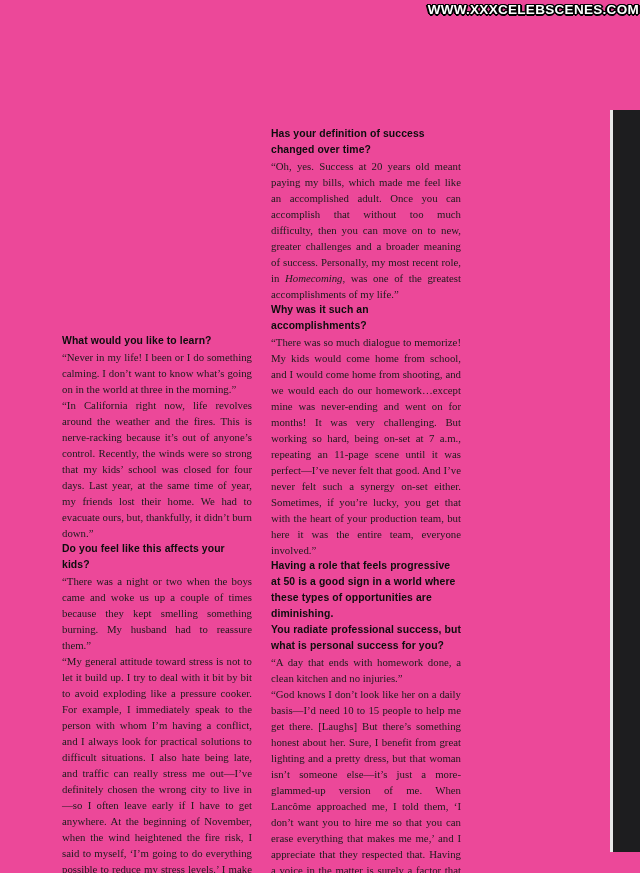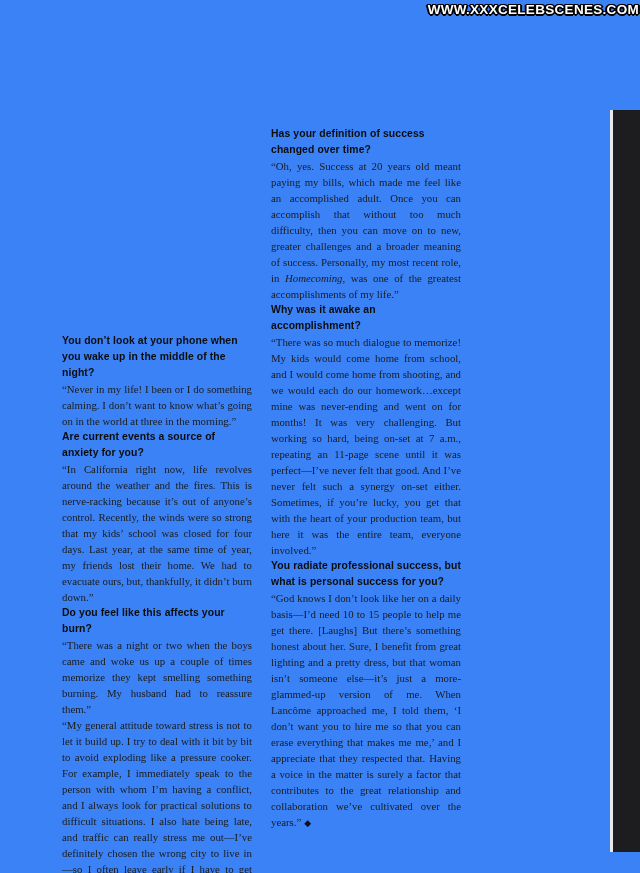--- a/index.html
+++ b/index.html
@@ -5,21 +5,21 @@
   html, body { margin: 0; padding: 0; }
   body {
     width: 640px; height: 873px;
     background: #ffffff;
     font-family: "Liberation Serif", serif;
     position: relative;
     overflow: hidden;
   }
   .page {
     position: absolute; inset: 0;
-    background: #3b82f6;
+    background: #ec4899;
   }
   .watermark {
     position: absolute;
     top: 2px; right: 1px;
     font-family: "Liberation Sans", sans-serif;
     font-weight: 700;
     font-size: 13.5px;
     letter-spacing: 0.3px;
     color: #ffffff;
     text-shadow:
@@ -69,32 +69,33 @@
     box-sizing: content-box;
   }
 </style>
 </head>
 <body>
 
 <div class="page">
   <div class="watermark">WWW.XXXCELEBSCENES.COM</div>
 
   <div class="column column-left">
-      <p class="question">You don’t look at your phone when you wake up in the middle of the night?</p>
+      <p class="question">What would you like to learn?</p>
       <p class="answer">“Never in my life! I been or I do something calming. I don’t want to know what’s going on in the world at three in the morning.”</p>
-      <p class="question">Are current events a source of anxiety for you?</p>
       <p class="answer">“In California right now, life revolves around the weather and the fires. This is nerve-racking because it’s out of anyone’s control. Recently, the winds were so strong that my kids’ school was closed for four days. Last year, at the same time of year, my friends lost their home. We had to evacuate ours, but, thankfully, it didn’t burn down.”</p>
-      <p class="question">Do you feel like this affects your burn?</p>
-      <p class="answer">“There was a night or two when the boys came and woke us up a couple of times memorize they kept smelling something burning. My husband had to reassure them.”</p>
+      <p class="question">Do you feel like this affects your kids?</p>
+      <p class="answer">“There was a night or two when the boys came and woke us up a couple of times because they kept smelling something burning. My husband had to reassure them.”</p>
       <p class="answer">“My general attitude toward stress is not to let it build up. I try to deal with it bit by bit to avoid exploding like a pressure cooker. For example, I immediately speak to the person with whom I’m having a conflict, and I always look for practical solutions to difficult situations. I also hate being late, and traffic can really stress me out—I’ve definitely chosen the wrong city to live in—so I often leave early if I have to get anywhere. At the beginning of November, when the wind heightened the fire risk, I said to myself, ‘I’m going to do everything possible to reduce my stress levels.’ I make sure the car always has a full tank of gas, I’ve asked the kids to pack a suitcase, I have mine ready, I have all the passports close at hand, a photo of my mother, a family album, and it’s all packed up. The car has been loaded with everything for four days so it’s ready to go.”</p>
     </div>
 
   <div class="column column-right">
       <p class="question">Has your definition of success changed over time?</p>
       <p class="answer">“Oh, yes. Success at 20 years old meant paying my bills, which made me feel like an accomplished adult. Once you can accomplish that without too much difficulty, then you can move on to new, greater challenges and a broader meaning of success. Personally, my most recent role, in <em>Homecoming</em>, was one of the greatest accomplishments of my life.”</p>
-      <p class="question">Why was it awake an accomplishment?</p>
+      <p class="question">Why was it such an accomplishments?</p>
       <p class="answer">“There was so much dialogue to memorize! My kids would come home from school, and I would come home from shooting, and we would each do our homework…except mine was never-ending and went on for months! It was very challenging. But working so hard, being on-set at 7 a.m., repeating an 11-page scene until it was perfect—I’ve never felt that good. And I’ve never felt such a synergy on-set either. Sometimes, if you’re lucky, you get that with the heart of your production team, but here it was the entire team, everyone involved.”</p>
+      <p class="question">Having a role that feels progressive at 50 is a good sign in a world where these types of opportunities are diminishing.</p>
       <p class="question">You radiate professional success, but what is personal success for you?</p>
+      <p class="answer">“A day that ends with homework done, a clean kitchen and no injuries.”</p>
       <p class="answer">“God knows I don’t look like her on a daily basis—I’d need 10 to 15 people to help me get there. [Laughs] But there’s something honest about her. Sure, I benefit from great lighting and a pretty dress, but that woman isn’t someone else—it’s just a more-glammed-up version of me. When Lancôme approached me, I told them, ‘I don’t want you to hire me so that you can erase everything that makes me me,’ and I appreciate that they respected that. Having a voice in the matter is surely a factor that contributes to the great relationship and collaboration we’ve cultivated over the years.”<span class="end-mark"> ◆</span></p>
     </div>
 
   <div class="spine"></div>
 </div>
 
 </body></html>

